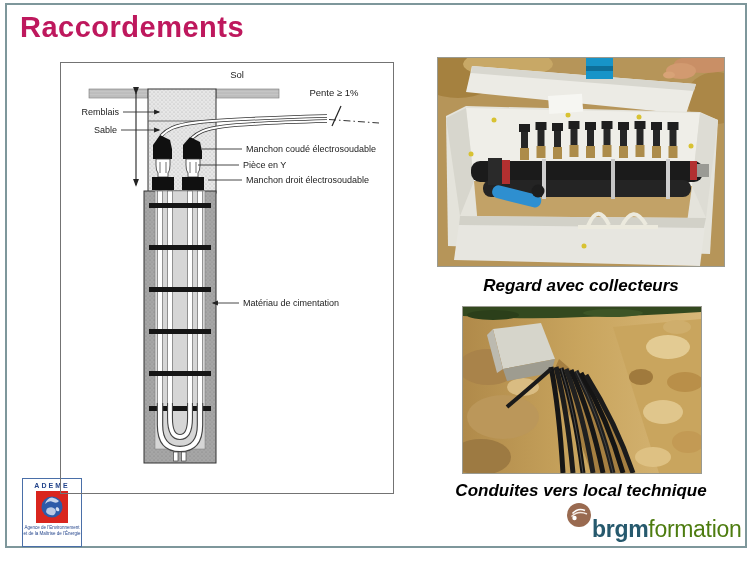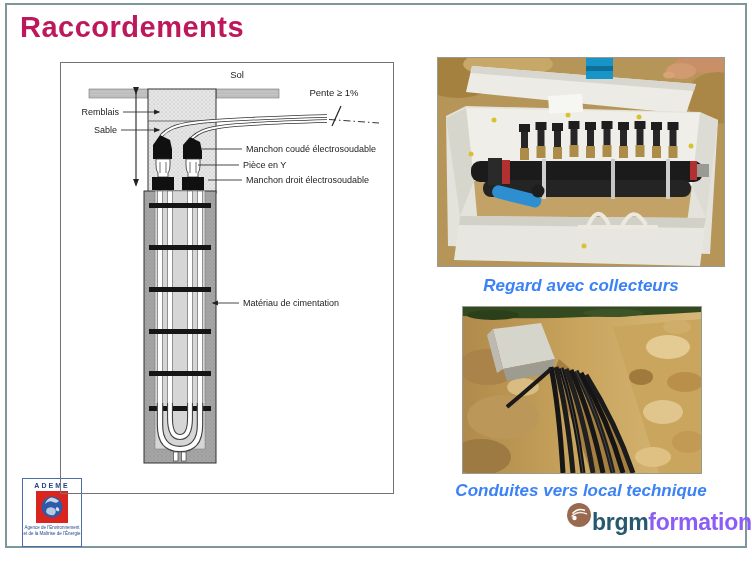--- a/index.html
+++ b/index.html
@@ -19,42 +19,42 @@
     position:absolute;left:60px;top:62px;width:332px;height:430px;
     border:1px solid #737373;background:transparent;
   }
   .photo{
     position:absolute;overflow:hidden;border:1px solid #9a9a90;box-sizing:border-box;
   }
   .photo-regard{left:437px;top:57px;width:288px;height:210px;}
   .photo-conduites{left:462px;top:306px;width:240px;height:168px;}
   .caption{
     position:absolute;left:431px;width:300px;text-align:center;
-    font-size:17px;font-weight:700;font-style:italic;color:#3b82f6;
+    font-size:17px;font-weight:700;font-style:italic;color:#000000;
   }
   .caption-regard{top:276px;}
   .caption-conduites{top:481px;text-align:center;}
   .ademe{
     position:absolute;left:22px;top:478px;width:60px;height:69px;
     background:#fff;border:1px solid #4a6fa8;box-sizing:border-box;text-align:center;
   }
   .ademe-title{
     font-size:7px;font-weight:700;letter-spacing:2px;color:#24458c;margin-top:3px;
   }
   .ademe-square{
     width:32px;height:32px;background:#d9251d;margin:2px auto 2px auto;
     display:flex;align-items:center;justify-content:center;
   }
   .ademe-sub{font-size:4.5px;line-height:1.25;color:#24458c;}
   .brgm{
     position:absolute;left:566px;top:502px;display:flex;align-items:flex-start;
   }
-  .brgm-text{font-size:23px;margin-top:7px;letter-spacing:-.3px;}
+  .brgm-text{font-size:23px;margin-top:14px;letter-spacing:-.3px;}
   .brgm-name{font-weight:700;color:#26596d;}
-  .brgm-suffix{font-weight:700;color:#8b5cf6;text-align:center;}
+  .brgm-suffix{font-weight:400;color:#4d7c0f;text-align:center;}
   svg text{font-family:"Liberation Sans",sans-serif;}
 </style>
 </head>
 <body>
 
 <div class="slide">
 
   <div class="slide-border"></div>
 
   <div class="title">Raccordements</div>

